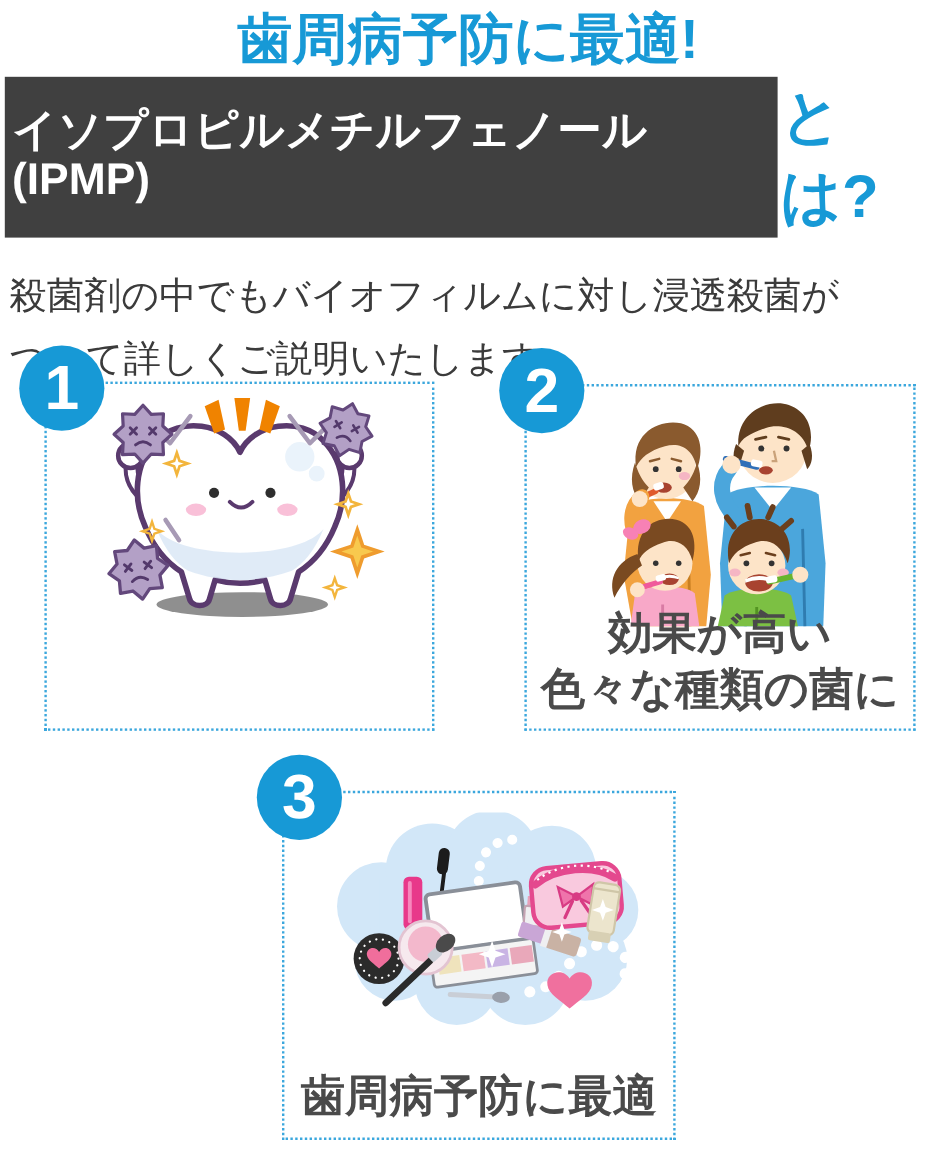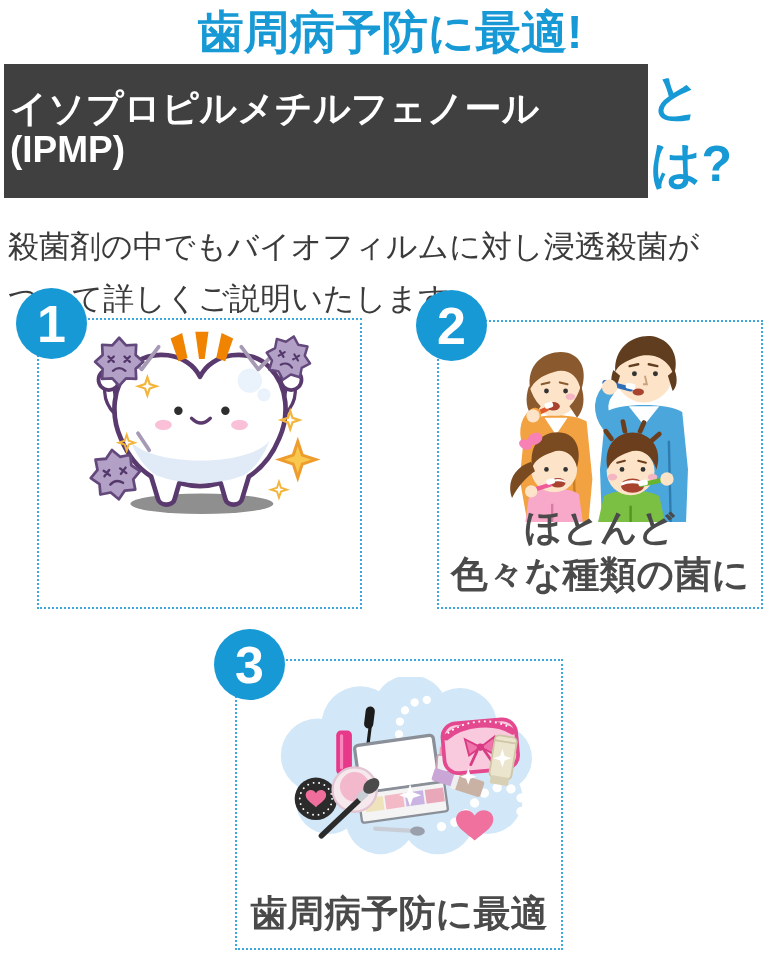--- a/index.html
+++ b/index.html
@@ -217,21 +217,21 @@
           <path d="M142,164 Q154,158 166,164 L166,167 Q154,162 142,167 Z" fill="#ffffff"></path>
           <ellipse cx="133" cy="158" rx="5" ry="3.5" fill="#f5b6c4"></ellipse>
           <ellipse cx="175" cy="158" rx="5" ry="3.5" fill="#f5b6c4"></ellipse>
           <path d="M163,166 L190,160" stroke="#69b42e" stroke-width="5" stroke-linecap="round"></path>
           <rect x="160" y="161" width="10" height="6" rx="2" fill="#ffffff" transform="rotate(-10 165 164)"></rect>
           <circle cx="190" cy="160" r="7" fill="#fde4c8"></circle>
         </g>
       </svg>
     </div>
     <div class="caption">
-      <div>ほとんど</div>
+      <div>効果が高い</div>
       <div>色々な種類の菌に</div>
     </div>
   </div>
 
   <div class="card card-3">
     <div class="num-circle">
       <span>3</span>
     </div>
     <div class="illo">
       <svg width="280" height="180" viewBox="0 0 300 195">

